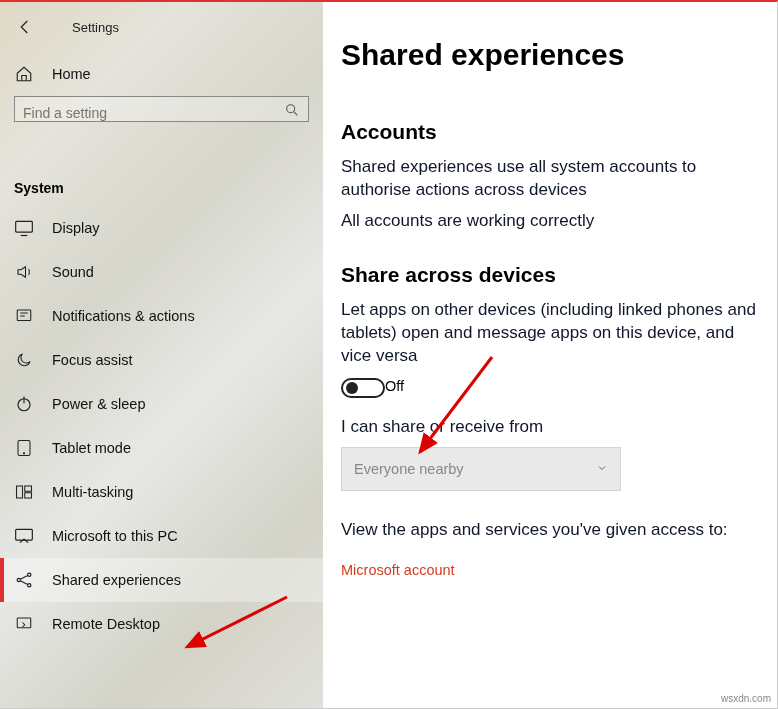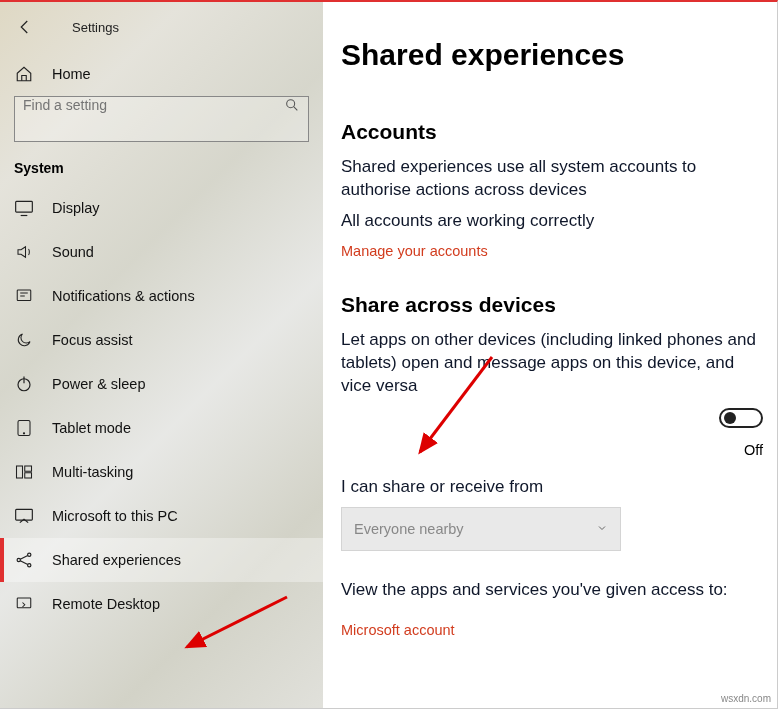--- a/index.html
+++ b/index.html
@@ -52,37 +52,38 @@
     gap: 18px;
     cursor: pointer;
   }
   .nav-icon {
     width: 20px; height: 20px;
     display: inline-flex; align-items: center; justify-content: center;
     color: #222;
   }
   .search-wrap { padding: 0 14px 14px 14px; }
   .search {
-    display: flex; align-items: flex-start;
+    display: flex; align-items: flex-end;
     border: 1px solid #888;
     background: rgba(255,255,255,0.25);
-    height: 46px;
+    height: 26px;
     padding: 0 8px;
   }
   .search input {
     flex: 1; border: none; outline: none;
     background: transparent; font-size: 14px;
     color: #333;
   }
   .search .mag { color: #555; }
 
   .section-label {
     padding: 4px 14px 10px 14px;
     font-weight: 600;
     font-size: 14px;
+    margin-top: 40px;
   }
 
   .nav-list { list-style: none; }
   .nav-item {
     display: flex; align-items: center;
     gap: 18px;
     padding: 12px 14px 12px 14px;
     cursor: pointer;
     position: relative;
   }
@@ -112,23 +113,22 @@
   }
   h2 {
     font-size: 21px;
     font-weight: 600;
     margin-bottom: 12px;
   }
   .block { margin-bottom: 30px; }
   .body-text { font-size: 17px; color: #0f172a; line-height: 1.35; margin-bottom: 8px; }
   .link { color: #d23c1e; font-size: 14.5px; cursor: pointer; display: inline-block; margin-top: 2px; margin-bottom: 4px;}
   .toggle-row {
-    display: flex; align-items: flex-end; gap: 14px;
+    display: flex; align-items: flex-start; 
     margin: 10px 0 18px 0;
-    flex-direction: column;
   }
   .toggle {
     width: 44px; height: 20px;
     border: 2px solid #222;
     border-radius: 999px;
     position: relative;
     cursor: pointer;
     background: #fff;
   }
   .toggle .knob {
@@ -314,21 +314,20 @@
     </ul>
   </aside>
 
   <main class="main">
     <h1>Shared experiences</h1>
 
     <div class="block">
       <h2>Accounts</h2>
       <p class="body-text">Shared experiences use all system accounts to authorise actions across devices</p>
       <p class="body-text">All accounts are working correctly</p>
-      <a class="link">Manage your accounts</a>
     </div>
 
     <div class="block">
       <h2>Share across devices</h2>
       <p class="body-text">Let apps on other devices (including linked phones and tablets) open and message apps on this device, and vice versa</p>
 
       <div class="toggle-row">
         <div class="toggle">
           <div class="knob"></div>
         </div>

